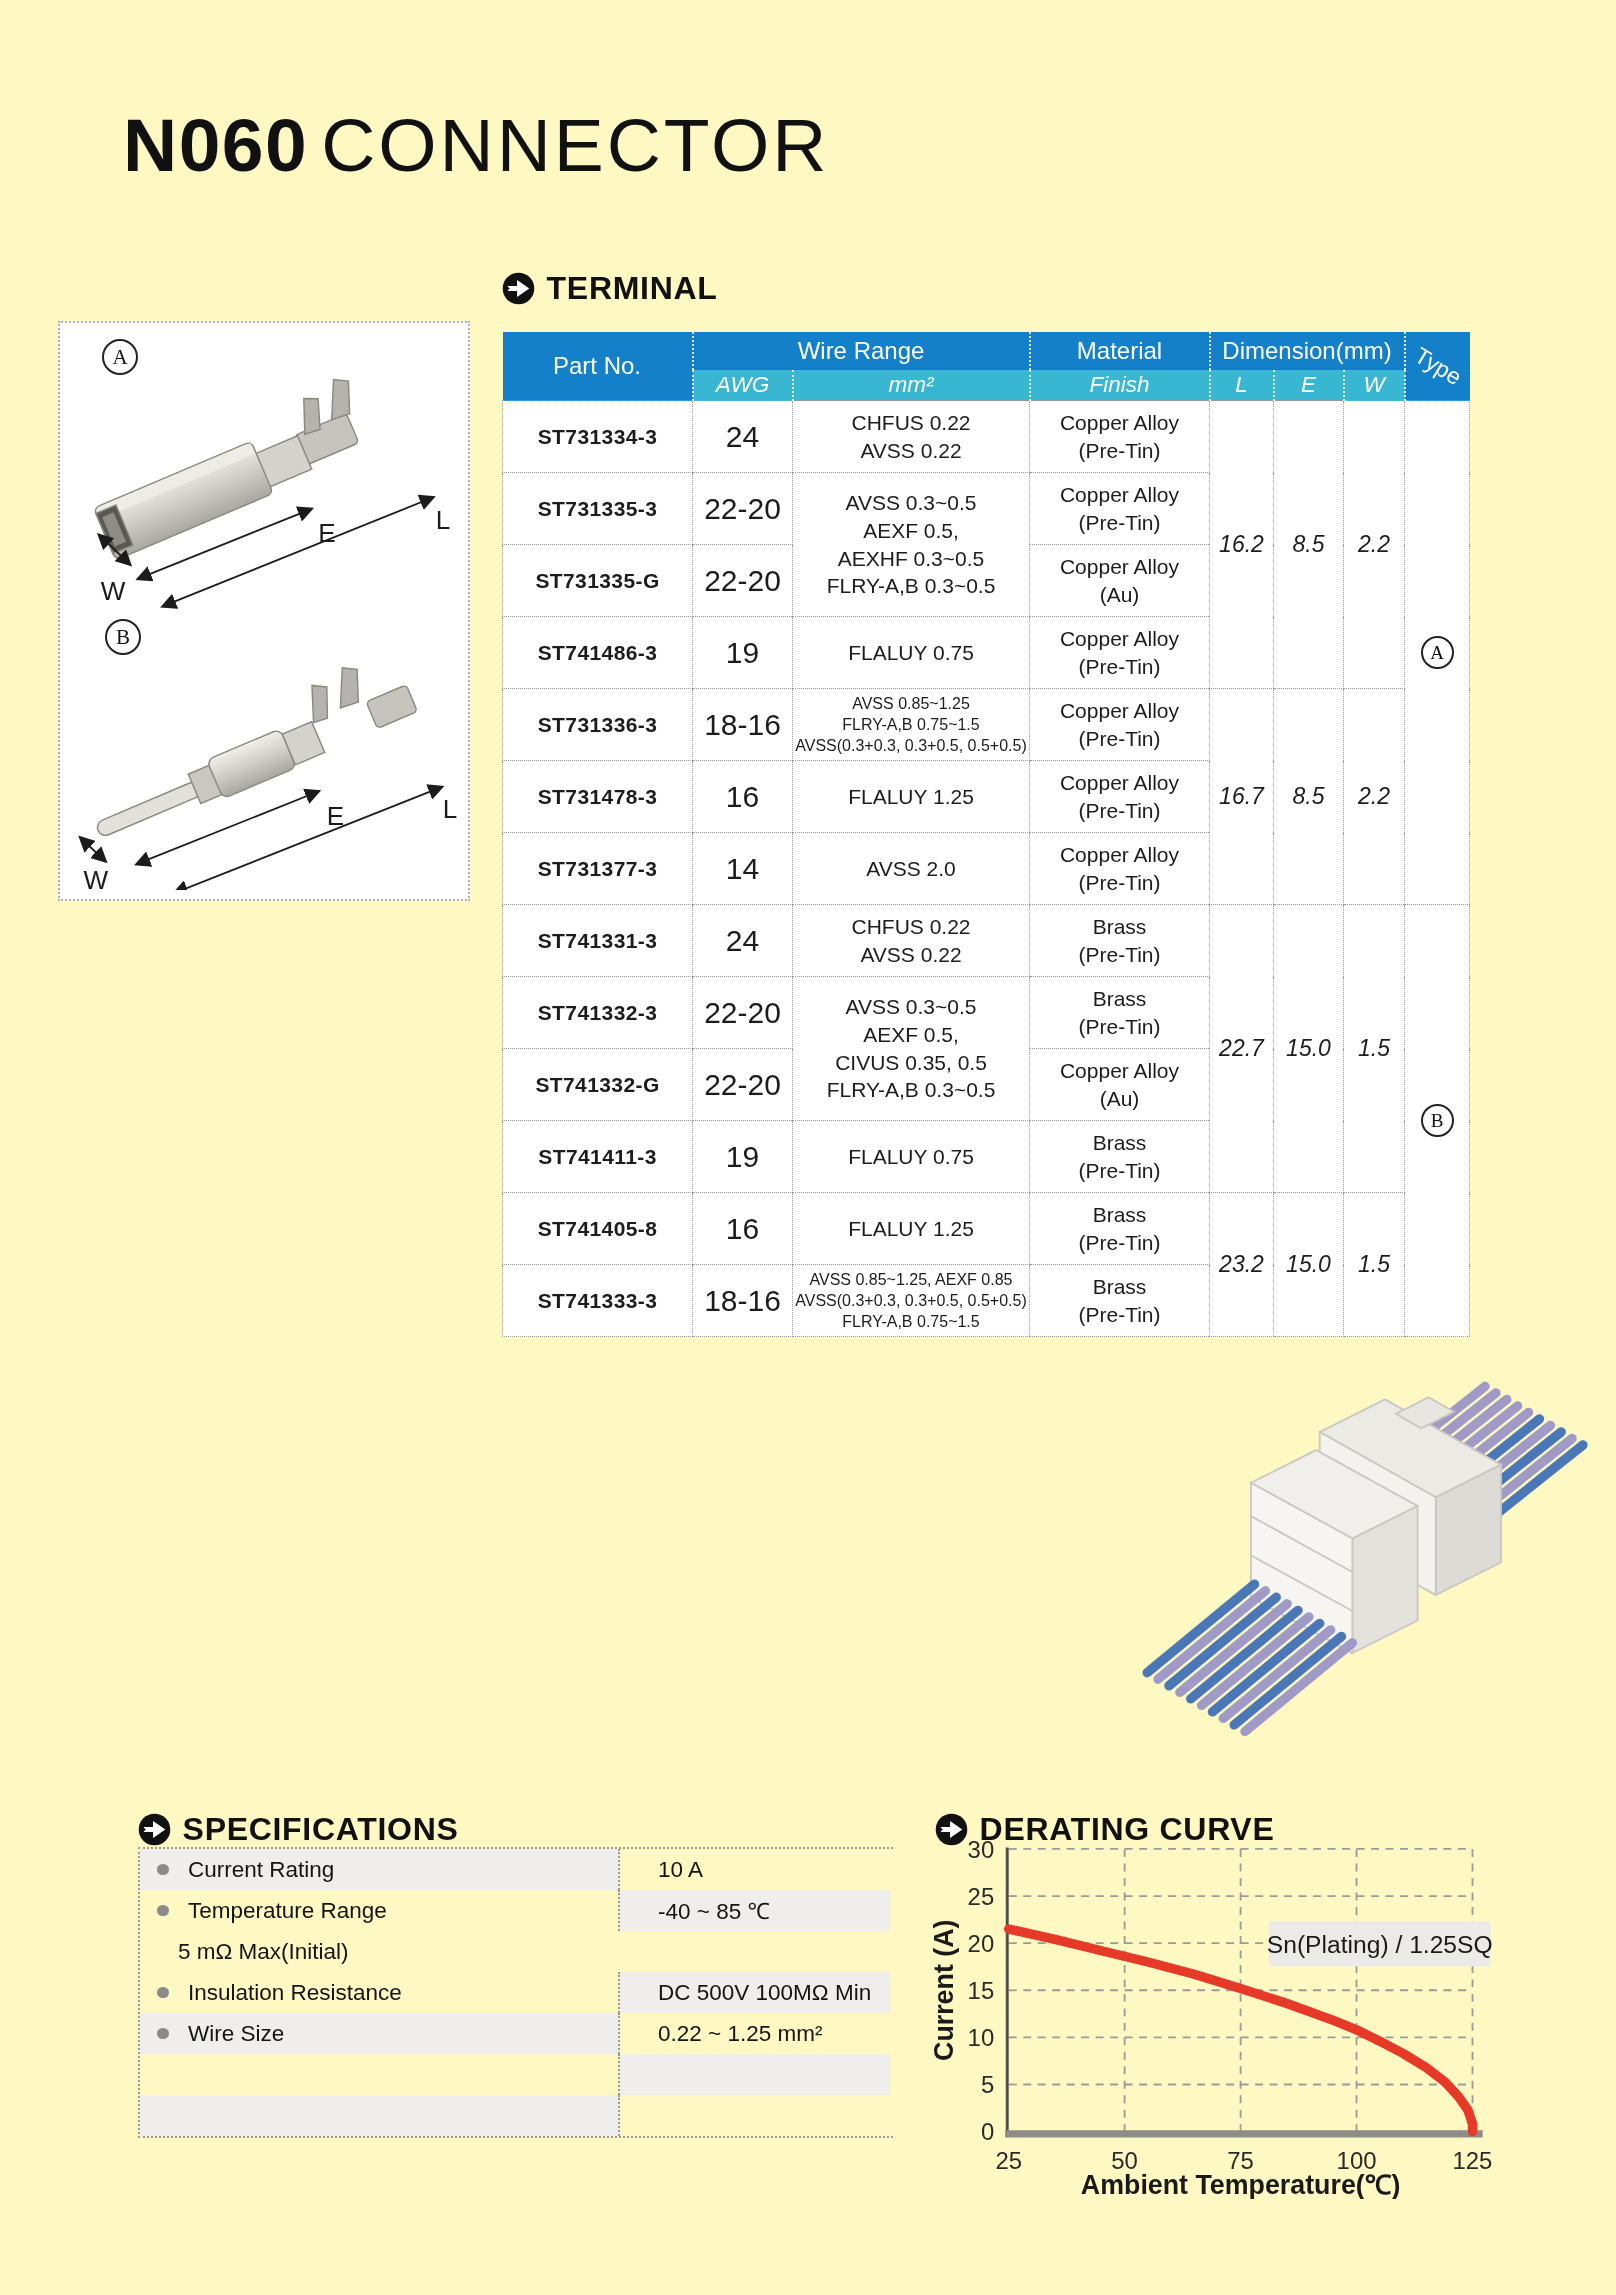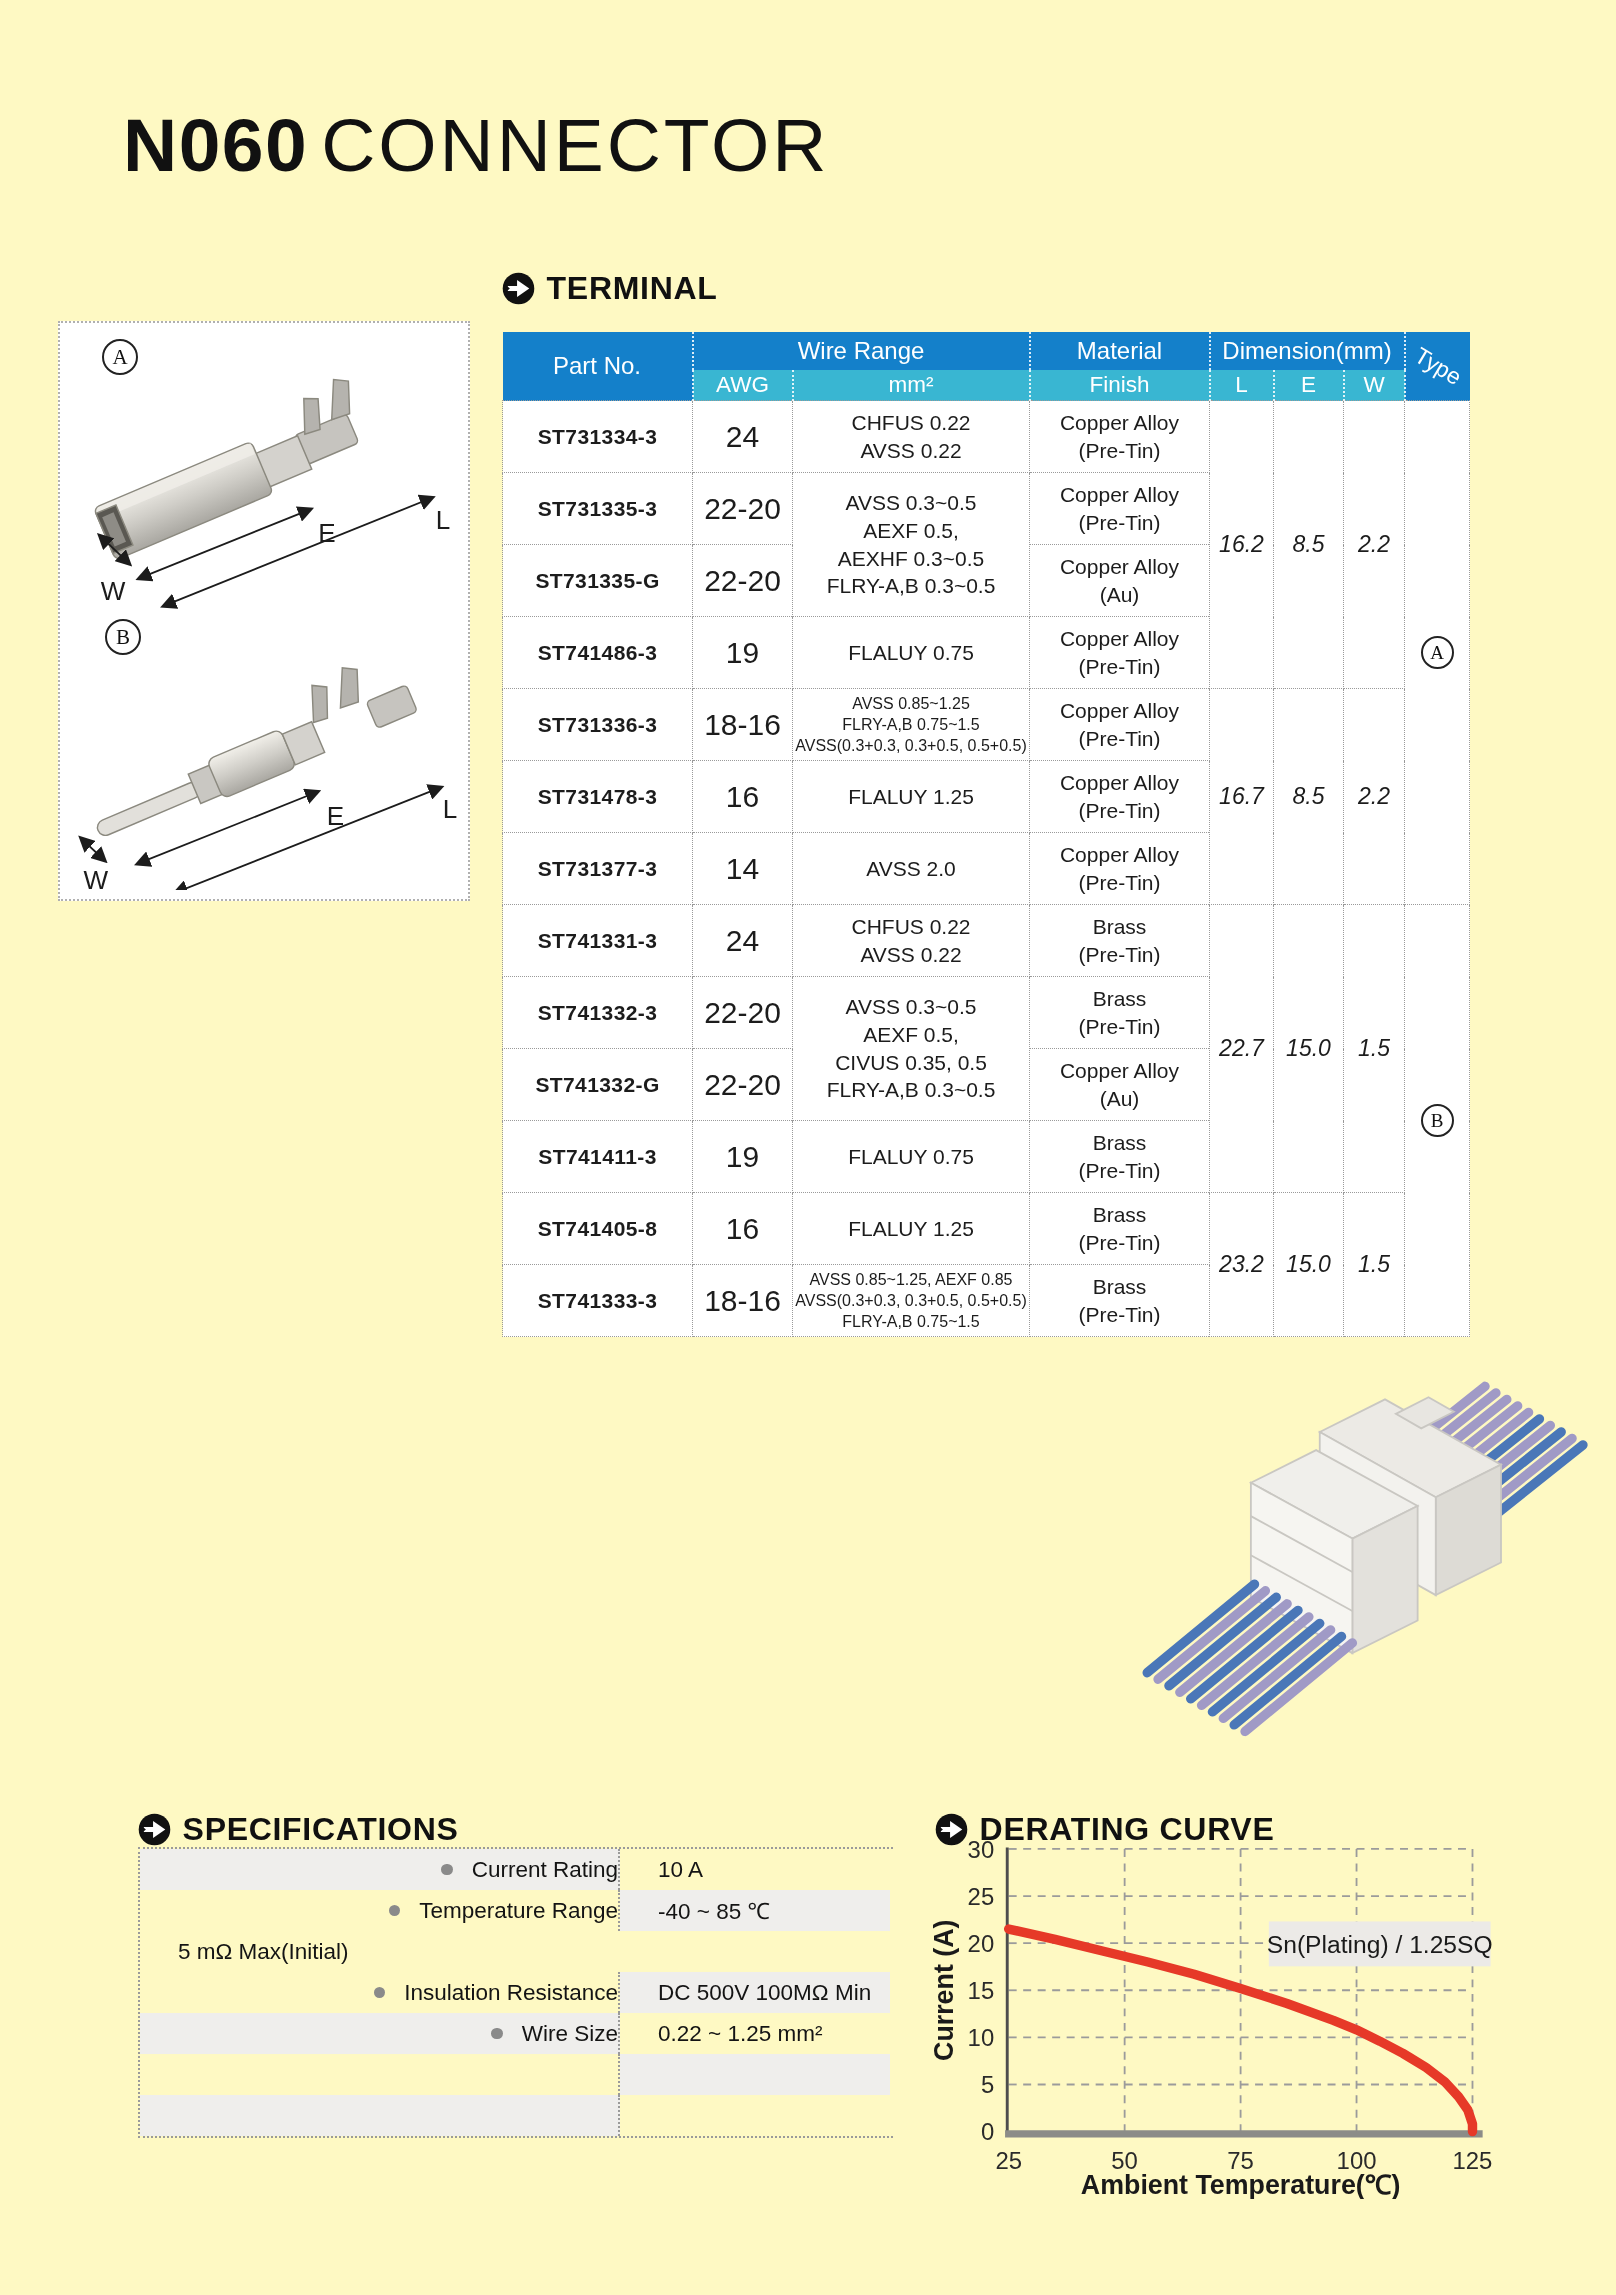--- a/index.html
+++ b/index.html
@@ -24,40 +24,40 @@
   .circ.small{width:29px;height:29px;font-size:19px;}
   .marker-a{position:absolute;left:42px;top:16px;}
   .marker-b{position:absolute;left:45px;top:296px;}
   .dim-label{font-family:"Liberation Sans",sans-serif;font-size:36px;fill:#1c1c1c;}
 
   
   .ttable{position:absolute;left:502px;top:332px;border-collapse:collapse;table-layout:fixed;width:966px;}
   .ttable th,.ttable td{padding:0;margin:0;}
   .ttable thead th{color:#fff;font-weight:400;text-align:center;vertical-align:middle;}
   .ttable thead tr.h1 th{background:#1480ca;font-size:24px;height:38px;}
-  .ttable thead tr.h2 th{background:#39b6d2;font-size:22.5px;height:30px;}
+  .ttable thead tr.h2 th{background:#39b6d2;font-size:22.5px;height:30px;font-style:italic;}
   .ttable thead th.span2{background:#1480ca;}
   .ttable thead th{border:none;border-right:2.2px dotted rgba(255,255,255,.85);}
   .ttable thead th.noR{border-right:none;}
   .ttable tbody td{border:1.5px dotted #9a9a9a;text-align:center;vertical-align:middle;background:#fff;}
   .ttable tbody tr{height:72px;}
   td.part{font-size:21px;font-weight:700;letter-spacing:0.4px;}
   td.awg{font-size:30px;}
   td.wire div{font-size:21px;line-height:27.6px;}
   td.wire.small div{font-size:16px;line-height:21px;}
   td.finish div{font-size:21px;line-height:27.6px;}
   td.dim{font-size:23px;font-style:italic;}
   .type-rot{display:inline-block;transform:rotate(31deg);font-size:23px;}
 
   
   .spec{position:absolute;left:138px;top:1847px;width:753px;
         border-top:2.2px dotted #9a9a9a;border-bottom:2.2px dotted #9a9a9a;border-left:2.2px dotted #9a9a9a;}
   .spec-row{display:grid;grid-template-columns:480px 270px;height:41px;}
   .spec-cell{display:flex;align-items:center;}
-  .spec-cell.lab{border-right:2.2px dotted #9a9a9a;justify-content:flex-end;}
+  .spec-cell.lab{border-right:2.2px dotted #9a9a9a;}
   .spec-cell.gray{background:#efeeec;}
   .bullet{width:11.6px;height:11.6px;border-radius:50%;background:#8a8a8a;margin-left:17.4px;flex:0 0 auto;}
   .spec-lab-txt{font-size:22.5px;margin-left:19px;color:#141414;}
   .spec-val-txt{font-size:22.5px;margin-left:38px;color:#141414;}
 
   
   .chart{position:absolute;left:921px;top:1833px;}
   .tick{font-family:"Liberation Sans",sans-serif;font-size:33px;fill:#2a2a2a;}
   .axlab{font-family:"Liberation Sans",sans-serif;font-size:37px;font-weight:700;fill:#1a1a1a;}
   .anno{font-family:"Liberation Sans",sans-serif;font-size:34px;fill:#1a1a1a;}

